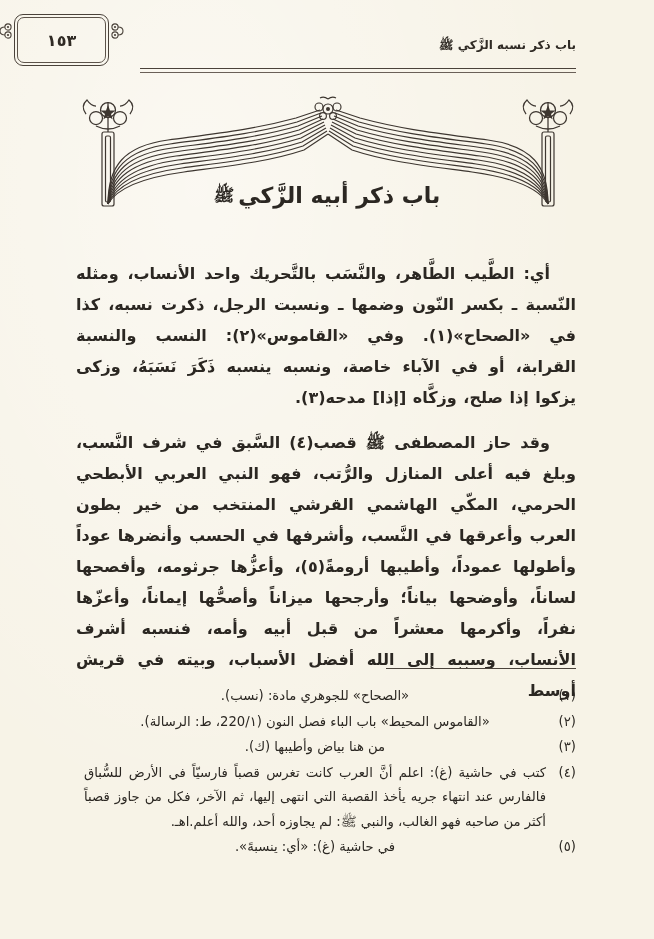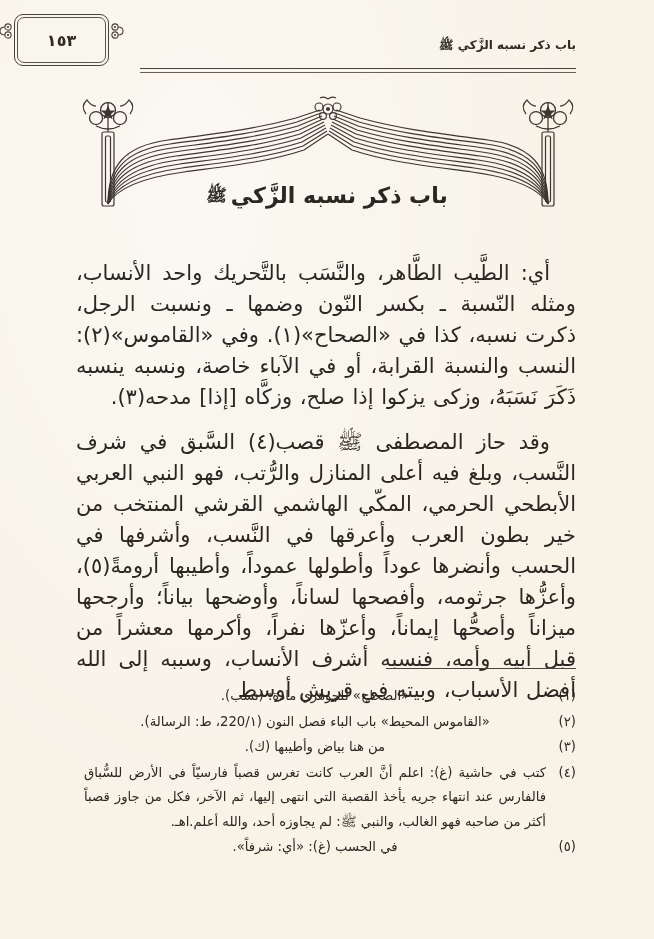--- a/index.html
+++ b/index.html
@@ -136,26 +136,27 @@
   .body-col {
     position: absolute;
     top: 258px;
     right: 78px;
     width: 500px;
     direction: rtl;
     text-align: justify;
     text-align-last: auto;
   }
   .para {
-    font-size: 21px;
+    font-size: 16px;
     line-height: 31px;
     margin: 0 0 14px 0;
     text-indent: 26px;
     color: #2b2722;
     word-spacing: 1px;
+    font-weight: bold;
   }
 
   
   .fn-sep {
     position: absolute;
     top: 668px;
     right: 78px;
     width: 190px;
     border-top: 1.1px solid #4a423a;
   }
@@ -293,21 +294,21 @@
         <circle cx="265" cy="11" r="4"></circle>
         <circle cx="251" cy="20" r="3.4"></circle>
         <circle cx="261" cy="20" r="3.4"></circle>
         <path d="M256 3 q-4 -3 -8 -1 M256 3 q4 -3 8 -1"></path>
       </g>
       <circle cx="256" cy="13" r="2" fill="#3d3630"></circle>
     </svg>
   </div>
 
   <div class="chapter-title">
-    <span>باب ذكر نسبه الزَّكي</span><span class="honorific">ﷺ</span>
+    <span>باب ذكر أبيه الزَّكي</span><span class="honorific">ﷺ</span>
   </div>
 
   <div class="body-col">
     <p class="para">أي: الطَّيب الطَّاهر، والنَّسَب بالتَّحريك واحد الأنساب، ومثله النّسبة ـ بكسر النّون وضمها ـ ونسبت الرجل، ذكرت نسبه، كذا في «الصحاح»(١). وفي «القاموس»(٢): النسب والنسبة القرابة، أو في الآباء خاصة، ونسبه ينسبه ذَكَرَ نَسَبَهُ، وزكى يزكوا إذا صلح، وزكَّاه [إذا] مدحه(٣).</p>
     <p class="para">وقد حاز المصطفى ﷺ قصب(٤) السَّبق في شرف النَّسب، وبلغ فيه أعلى المنازل والرُّتب، فهو النبي العربي الأبطحي الحرمي، المكّي الهاشمي القرشي المنتخب من خير بطون العرب وأعرقها في النَّسب، وأشرفها في الحسب وأنضرها عوداً وأطولها عموداً، وأطيبها أرومةً(٥)، وأعزُّها جرثومه، وأفصحها لساناً، وأوضحها بياناً؛ وأرجحها ميزاناً وأصحُّها إيماناً، وأعزّها نفراً، وأكرمها معشراً من قبل أبيه وأمه، فنسبه أشرف الأنساب، وسببه إلى الله أفضل الأسباب، وبيته في قريش أوسط</p>
   </div>
 
   <div class="fn-sep"></div>
 
   <div class="footnotes">
@@ -327,18 +328,18 @@
       <span class="fn-text">من هنا بياض وأطيبها (ك).</span>
     </div>
 
     <div class="fn-item">
       <span class="fn-marker">(٤)</span>
       <span class="fn-text">كتب في حاشية (غ): اعلم أنَّ العرب كانت تغرس قصباً فارسيّاً في الأرض للسُّباق فالفارس عند انتهاء جريه يأخذ القصبة التي انتهى إليها، ثم الآخر، فكل من جاوز قصباً أكثر من صاحبه فهو الغالب، والنبي ﷺ: لم يجاوزه أحد، والله أعلم.اهـ.</span>
     </div>
 
     <div class="fn-item centered">
       <span class="fn-marker">(٥)</span>
-      <span class="fn-text">في الحسب (غ): «أي: شرفاً».</span>
+      <span class="fn-text">في حاشية (غ): «أي: ينسبهً».</span>
     </div>
 
   </div>
 
 </div>
 
 </body></html>

